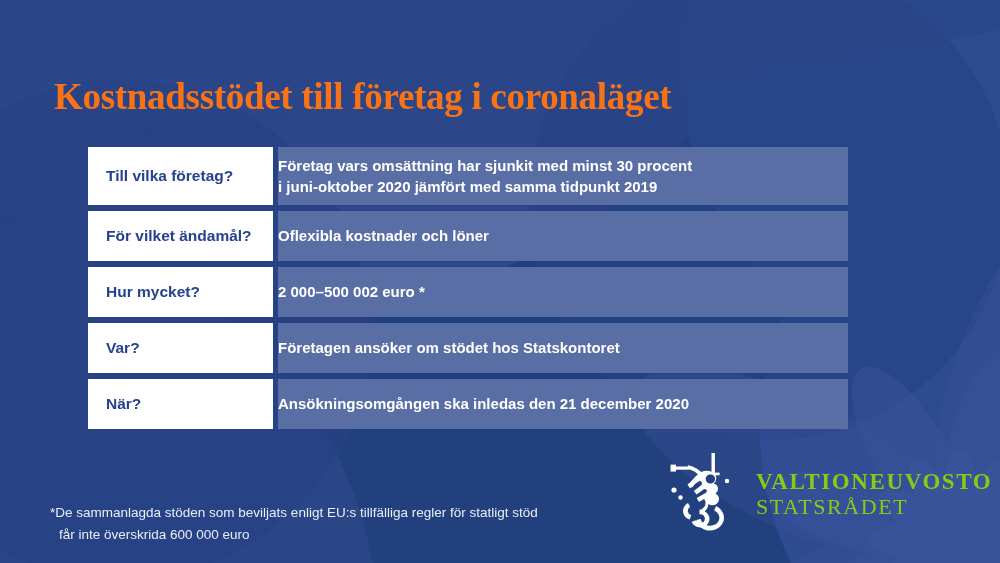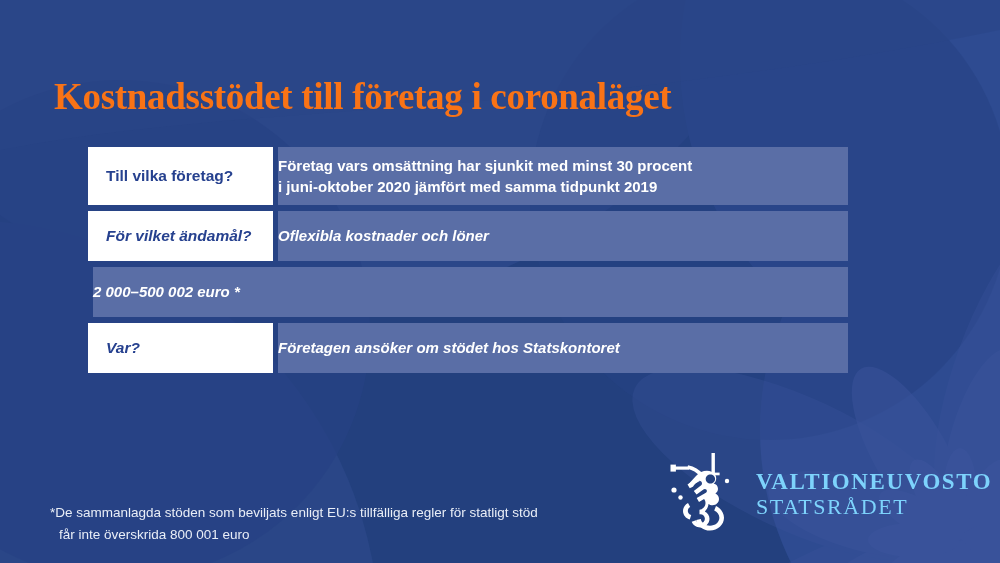--- a/index.html
+++ b/index.html
@@ -49,39 +49,39 @@
     background:#5a6ea6;
     color:#ffffff;
     font-size:15px;font-weight:bold;
     display:flex;align-items:center;
     padding-right:12px;
     margin-left:5px;
     box-sizing:border-box;
     line-height:1.42;
   }
   .row.tall .cell-label,.row.tall .cell-value{height:58px;}
-  .row.std .cell-label,.row.std .cell-value{height:50px;font-style:italic;}
+  .row.std .cell-label,.row.std .cell-value{height:50px;}
   .cell-value .vtext{display:block;}
 
   
   #footnote{
     position:absolute;left:50px;top:480px;
     color:#e9eef7;font-size:13.5px;line-height:1.62;
     font-weight:normal;
     white-space:pre-line;
   }
   #footnote .fn-line2{padding-left:9px;display:block;}
 
   
   #logo{
     position:absolute;left:666px;top:450px;
     display:flex;align-items:center;
   }
   #logo-mark{width:74px;height:88px;flex:0 0 74px;}
-  #logo-text{margin-left:16px;color:#7dd3fc;font-family:"Liberation Serif", serif;}
+  #logo-text{margin-left:16px;color:#84cc16;font-family:"Liberation Serif", serif;}
   #logo-line1{font-size:23px;font-weight:bold;letter-spacing:1.6px;line-height:1.12;}
   #logo-line2{font-size:22px;font-weight:normal;letter-spacing:1.6px;line-height:1.12;}
 </style>
 </head>
 <body>
 
 <div id="infographic">
 
   <div class="bg-layer">
     <svg class="bg-svg" width="1000" height="563" viewBox="0 0 1000 563">
@@ -209,42 +209,51 @@
     <div class="row std">
       <div class="cell-label">För vilket ändamål?</div>
       <div class="cell-value">
         <div>
           <span class="vtext">Oflexibla kostnader och löner</span>
         </div>
       </div>
     </div>
 
     <div class="row std">
+      <div class="cell-label">Hur mycket?</div>
       <div class="cell-value">
         <div>
           <span class="vtext">2 000–500 002 euro  *</span>
         </div>
       </div>
     </div>
 
     <div class="row std">
       <div class="cell-label">Var?</div>
       <div class="cell-value">
         <div>
           <span class="vtext">Företagen ansöker om stödet hos Statskontoret</span>
         </div>
       </div>
     </div>
 
+    <div class="row std">
+      <div class="cell-label">När?</div>
+      <div class="cell-value">
+        <div>
+          <span class="vtext">Ansökningsomgången ska inledas den 21 december 2020</span>
+        </div>
+      </div>
+    </div>
 
   </div>
 
   <div id="footnote">
     <span class="fn-line1">*De sammanlagda stöden som beviljats enligt EU:s tillfälliga regler för statligt stöd</span>
-    <span class="fn-line2">får inte överskrida 800 001 euro</span>
+    <span class="fn-line2">får inte överskrida 600 000 euro</span>
   </div>
 
   <div id="logo">
     <svg id="logo-mark" viewBox="0 0 74 88">
       <g fill="#ffffff">
 
         <path d="M45.5 3.0 l3.4 0 l0 20.5 l-3.4 0 z"></path>
         <path d="M41.0 22.6 l12.6 0 l0 2.7 l-12.6 0 z"></path>
 
         <path d="M9.0 16.5 l14.0 0 l0 3.2 l-14.0 0 z"></path>

